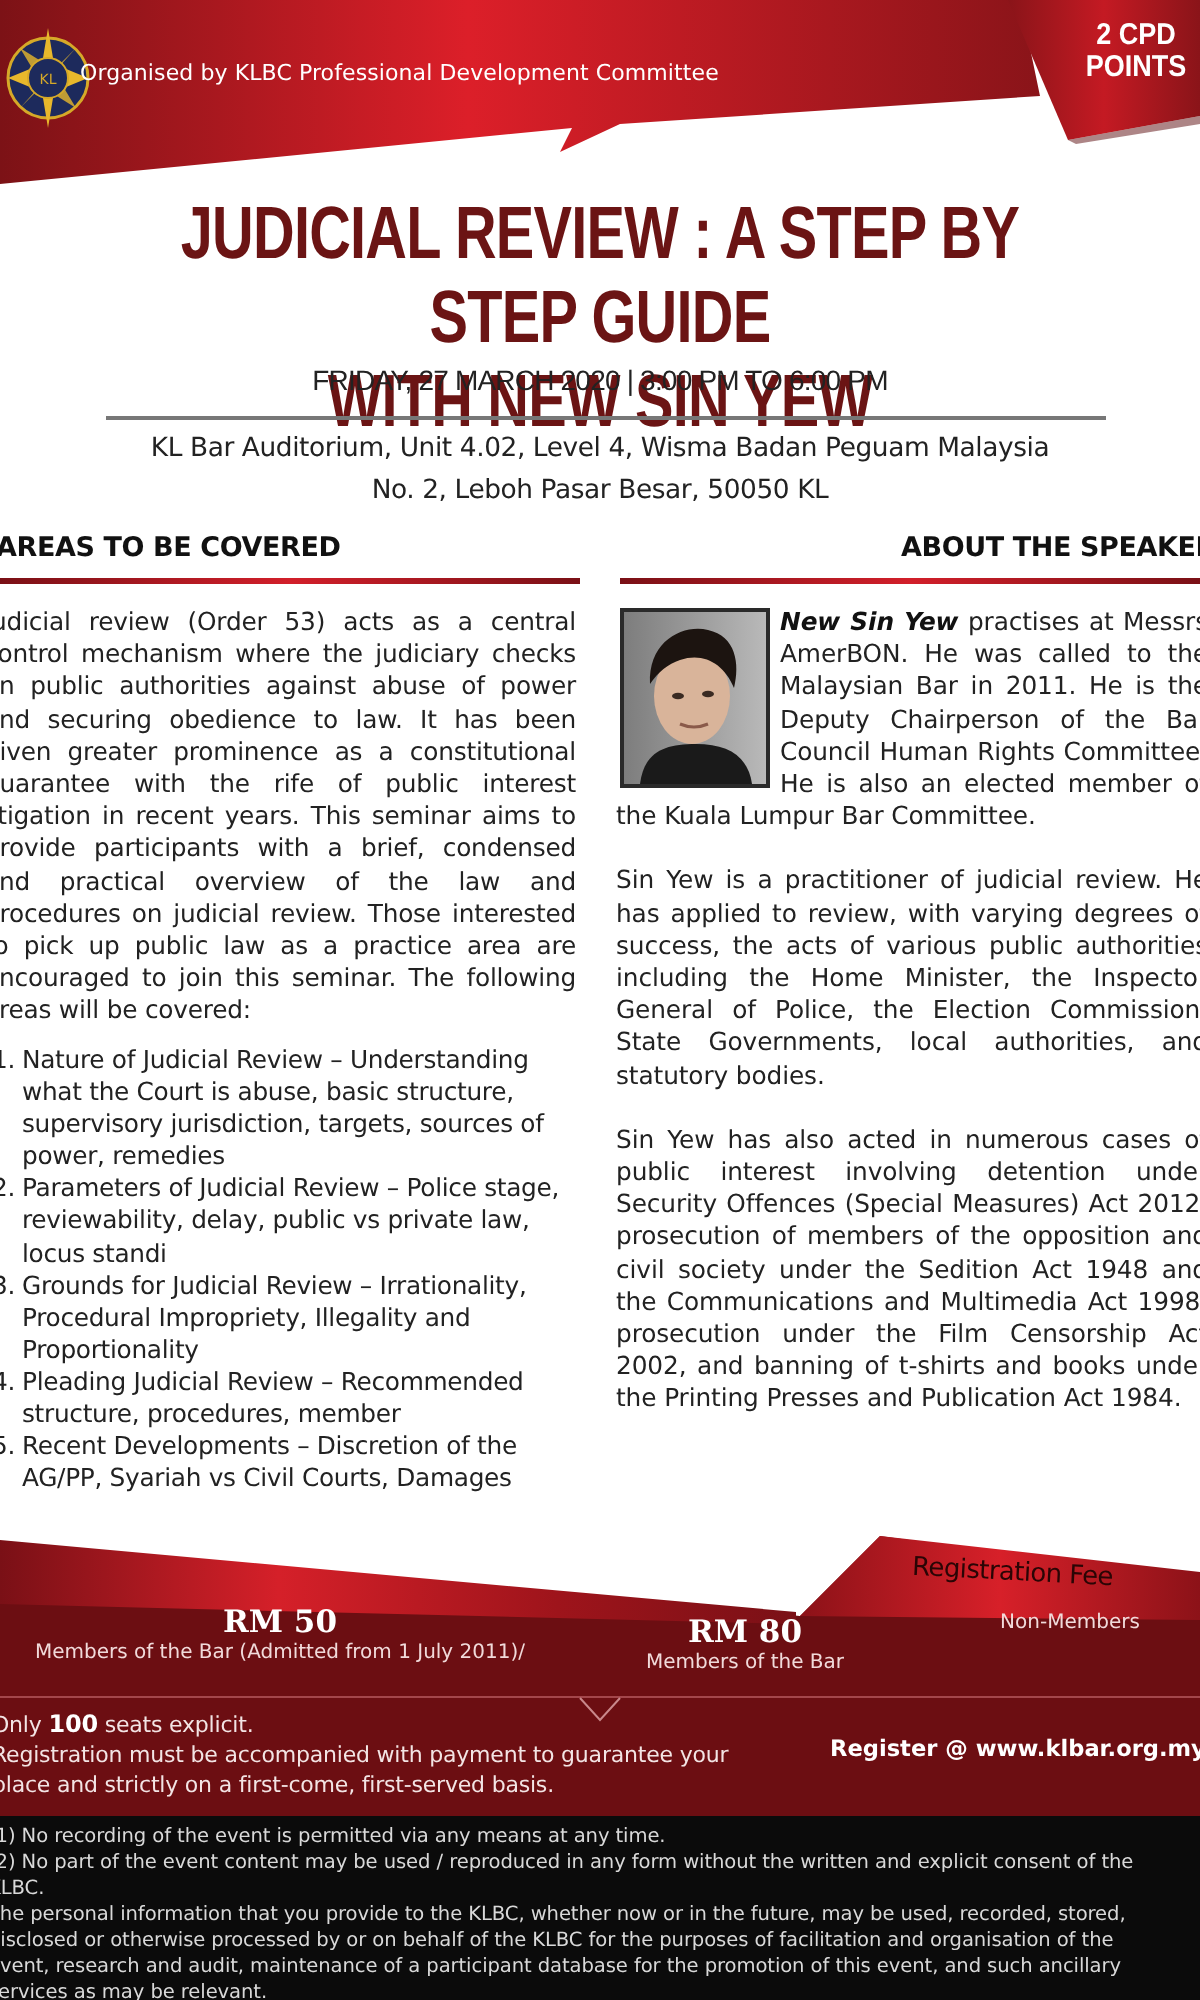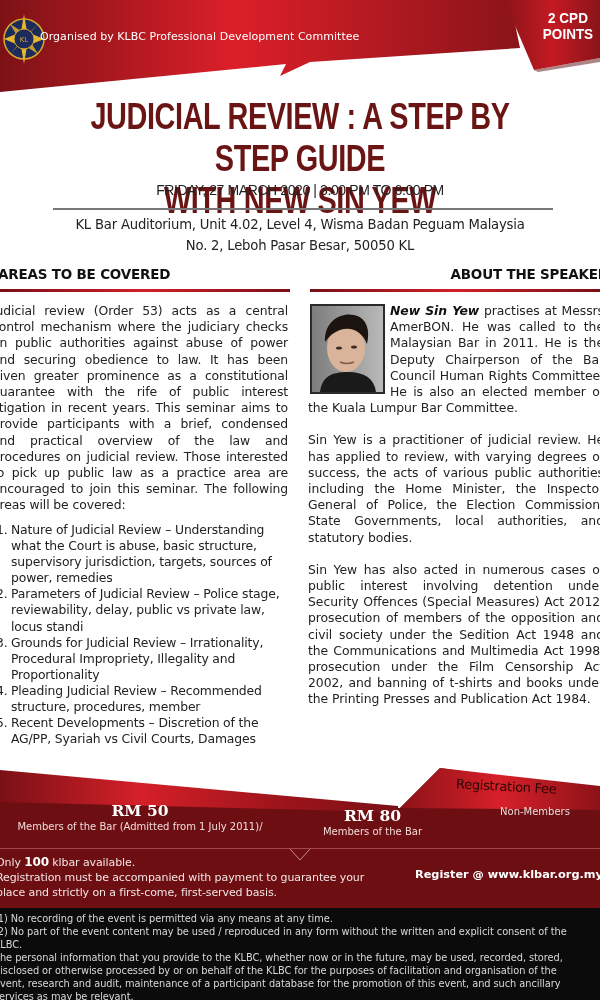--- a/index.html
+++ b/index.html
@@ -185,21 +185,21 @@
   <div class="who">Members of the Bar (Admitted from 1 July 2011)/</div>
 </div>
 <div class="fee fee2">
   <div class="amt">RM 80</div>
   <div class="who">Members of the Bar</div>
 </div>
 <div class="fee fee3">
   <div class="who">Non-Members</div>
 </div>
 <div class="seats">
-  <div><span>Only </span><b>100</b><span> klbar available.</span></div>
+  <div><span>Only </span><b>100</b><span> seats explicit.</span></div>
   <div>Registration must  be accompanied with payment to guarantee your</div>
   <div>place and strictly on a first-come, first-served basis.</div>
 </div>
 <div class="register">Register @ www.klbar.org.my</div>
 
 <div class="footer"></div>
 <div class="notes">
   <div>(1) No recording of the event is permitted via any means at any time.</div>
   <div>(2) No part of the event content may be used / reproduced in any form without the written and explicit consent of the</div>
   <div>KLBC.</div>

